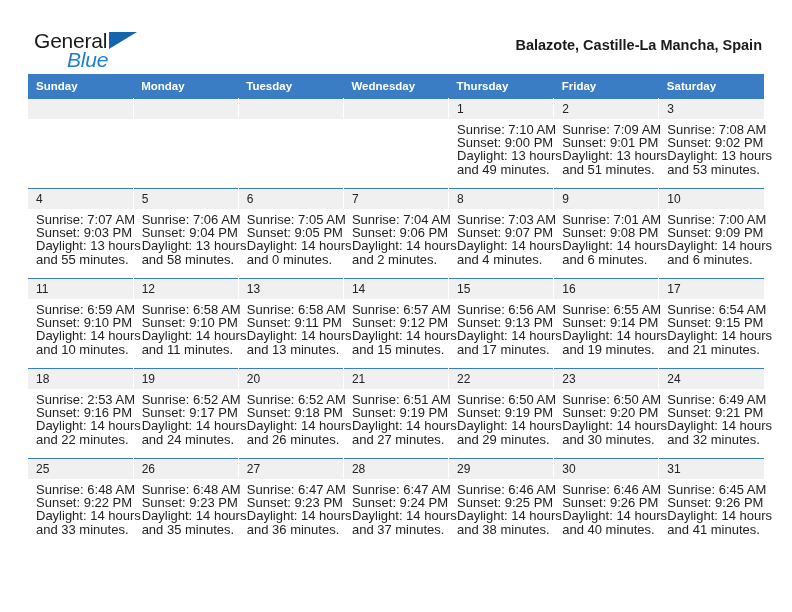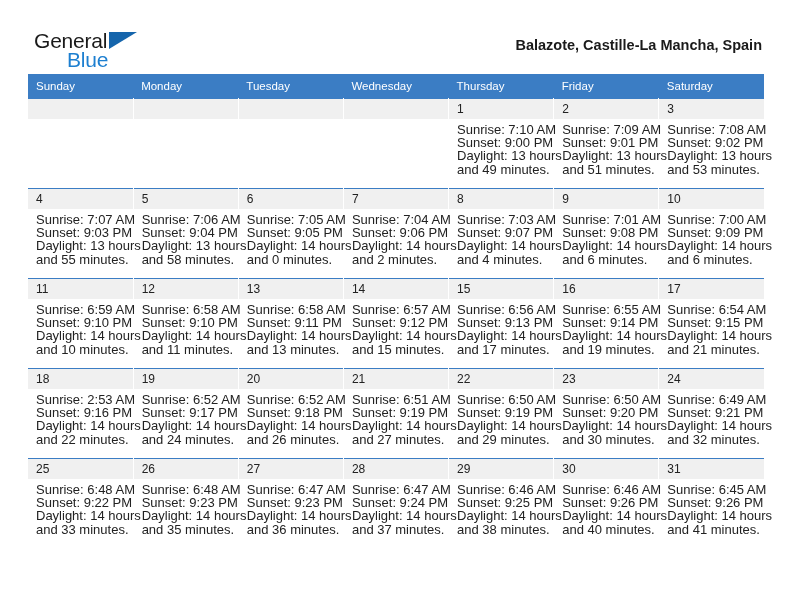--- a/index.html
+++ b/index.html
@@ -47,20 +47,21 @@
     line-height: 1;
   }
   .logo-blue {
     position: absolute;
     left: 33px;
     top: 21px;
     font-size: 21px;
     color: #1d7fd0;
     letter-spacing: -0.2px;
     line-height: 1;
+    font-style: italic;
   }
   .logo-tri {
     position: absolute;
     left: 75px;
     top: 4px;
     width: 0;
     height: 0;
     border-left: 28px solid #1565ac;
     border-bottom: 17px solid transparent;
   }
@@ -85,21 +86,21 @@
   
   .calendar {
     width: 736px;
     border-collapse: collapse;
     table-layout: fixed;
   }
   .calendar th {
     background: #3b7dc4;
     color: #ffffff;
     font-size: 11.5px;
-    font-weight: normal;
+    font-weight: bold;
     text-align: left;
     padding: 6px 0 6px 8px;
     height: 22px;
     border: none;
   }
   .calendar td {
     width: 105.1px;
     height: 90px;
     vertical-align: top;
     padding: 0;

